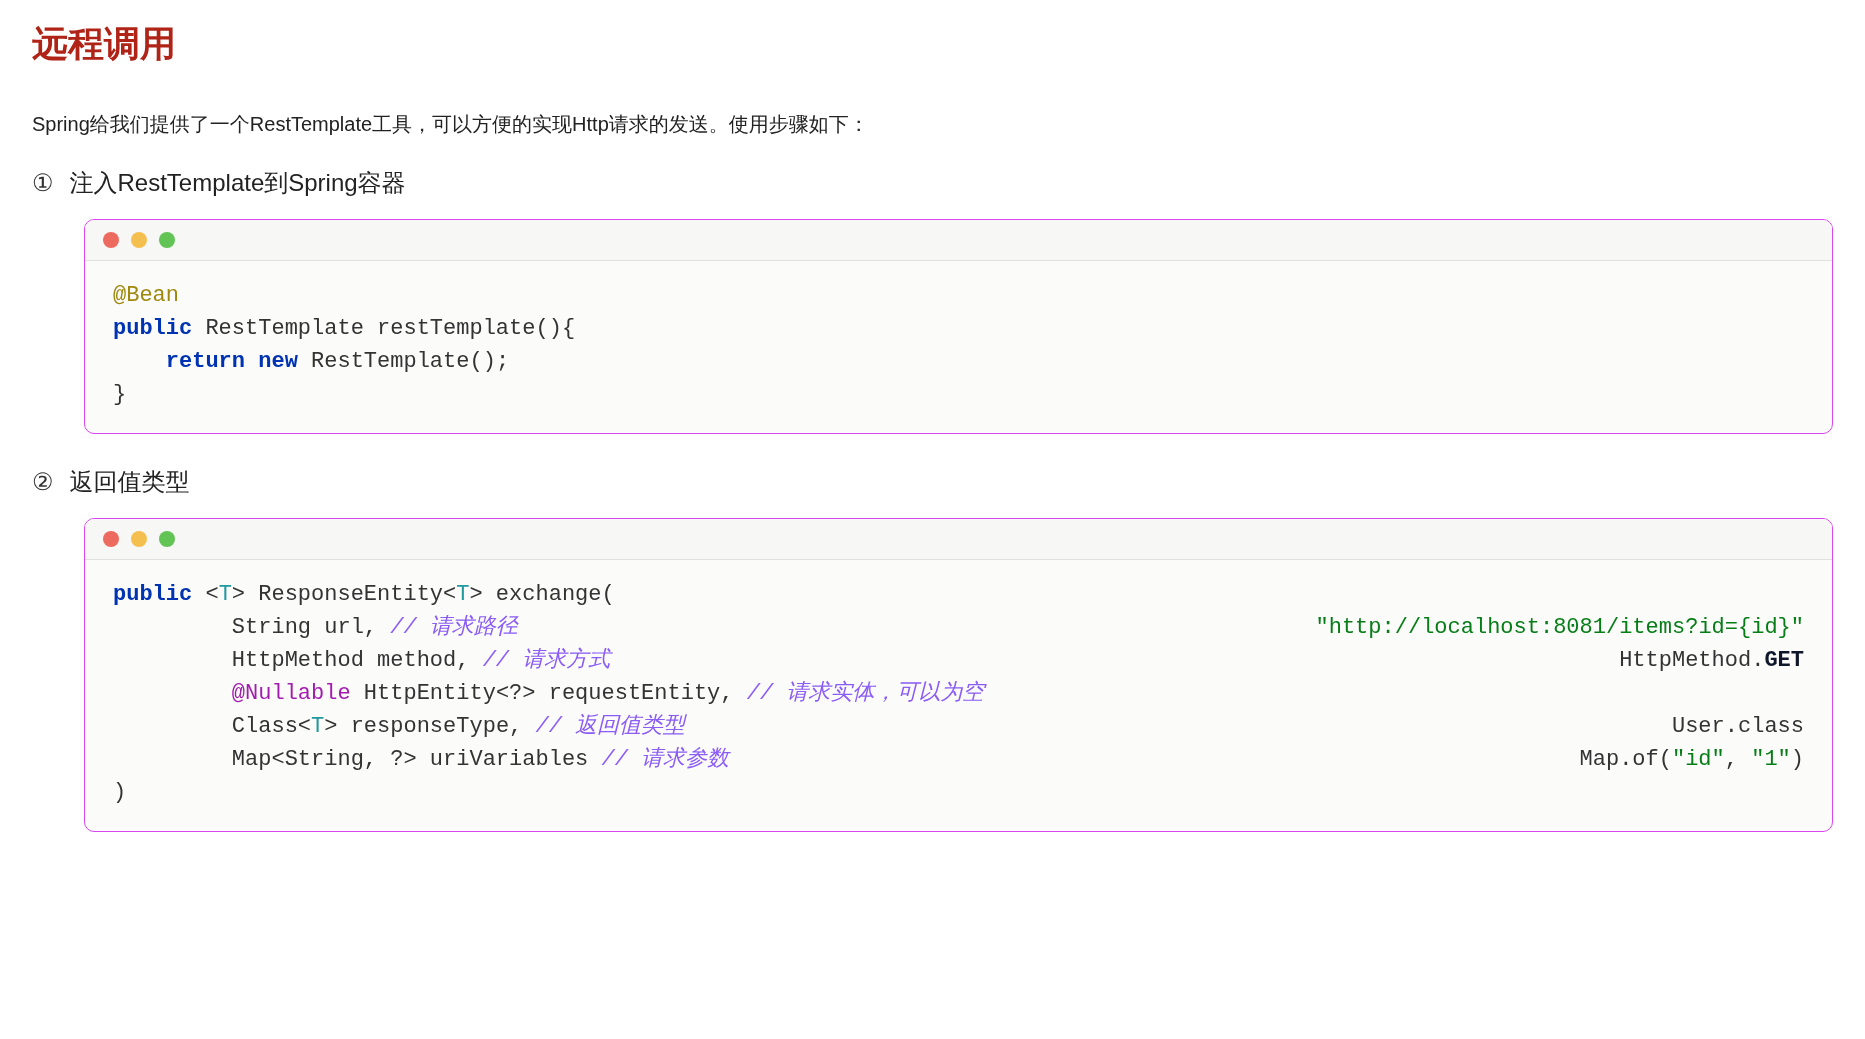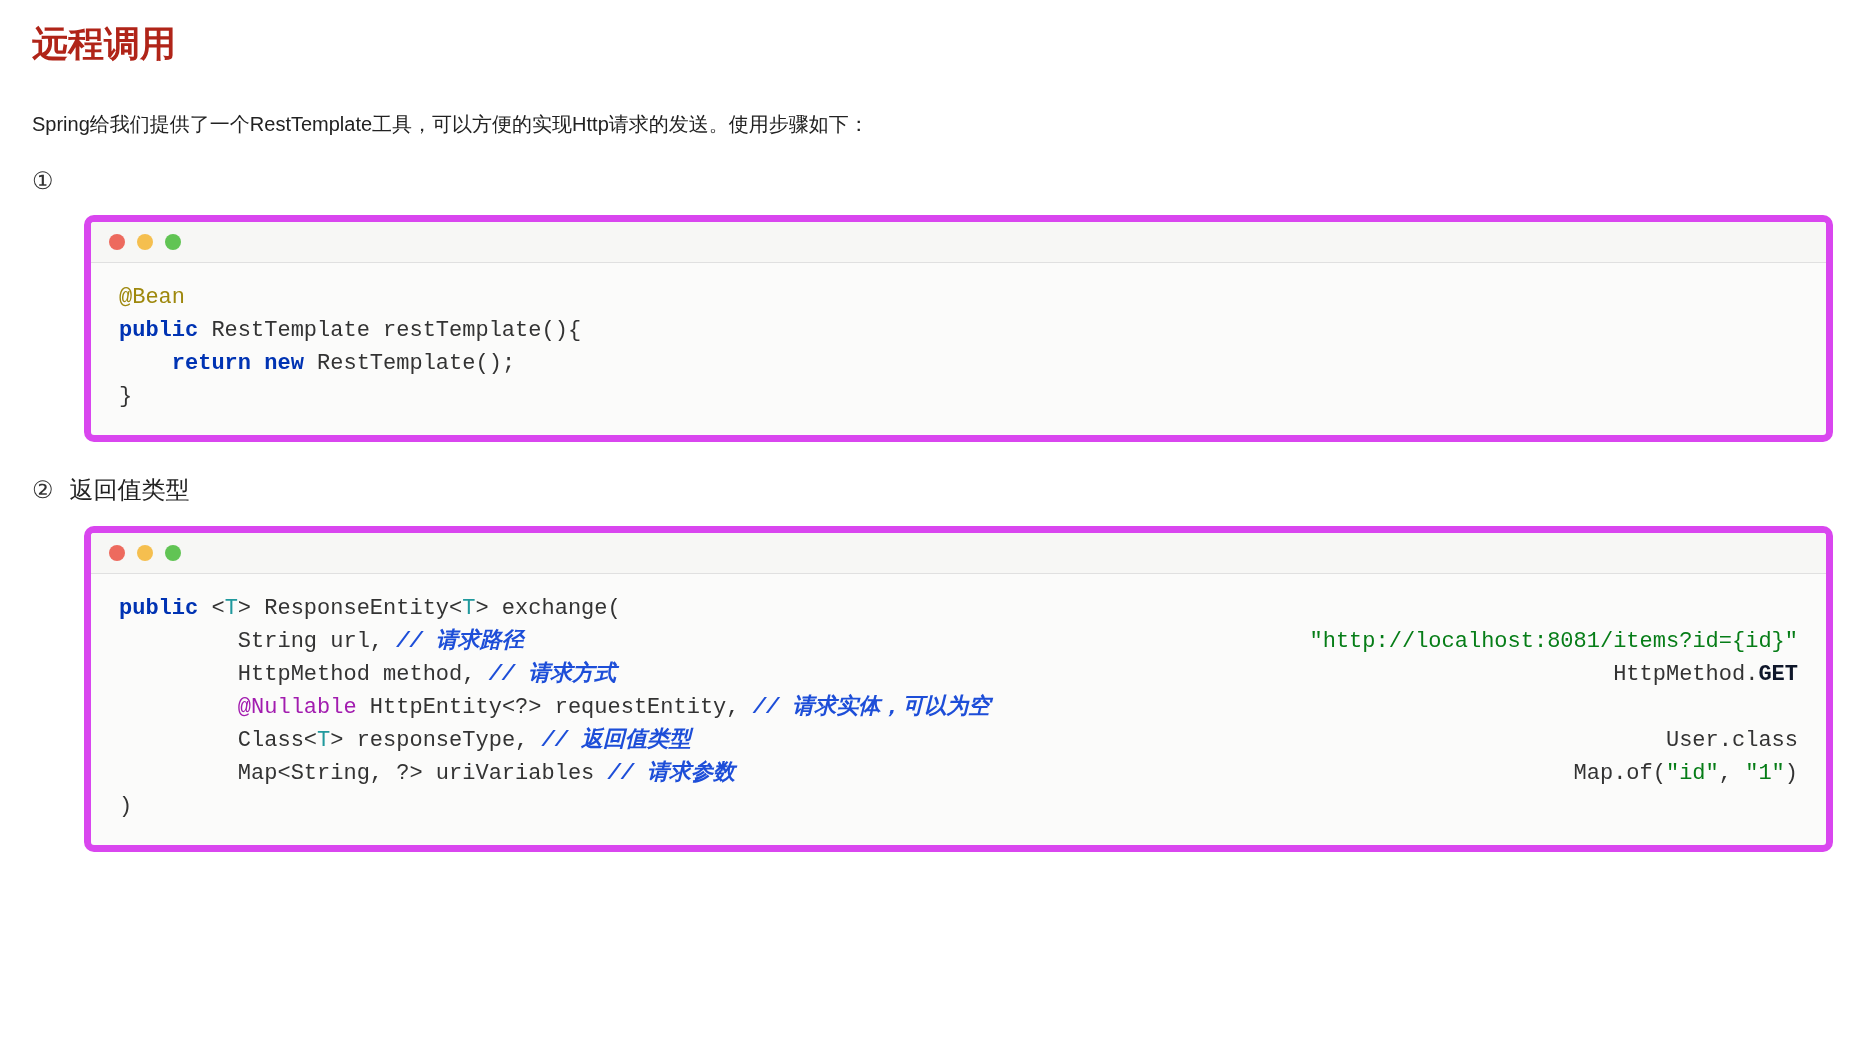--- a/index.html
+++ b/index.html
@@ -35,21 +35,21 @@
       font-size: 24px;
       color: #333;
     }
     .step-text {
       font-size: 24px;
       color: #222;
     }
     .code-window {
       margin-left: 52px;
       margin-bottom: 32px;
-      border: 7px solid #d946ef;
+      border: 1px solid #d946ef;
       border-radius: 10px;
       overflow: hidden;
       background: #fbfbfa;
     }
     .window-header {
       background: #f7f7f5;
       border-bottom: 1px solid #e0e0e0;
       padding: 12px 18px;
       display: flex;
       gap: 12px;
@@ -66,21 +66,21 @@
     .code-body {
       padding: 18px 28px 22px 28px;
       font-family: "SF Mono", Consolas, "Courier New", monospace;
       font-size: 22px;
       line-height: 1.5;
       white-space: pre;
       color: #333;
     }
     .kw { color: #0033b3; font-weight: 700; }
     .annotation { color: #9e880d; }
-    .comment { color: #1d4ed8; font-style: italic; font-weight: bold; }
+    .comment { color: #8b5cf6; font-style: italic; }
     .str { color: #067d17; }
     .type-param { color: #20999d; }
     .ann2 { color: #a21caf; }
     .pink { color: #0f172a; font-weight: 700; }
     .code-line {
       display: flex;
       justify-content: space-between;
       align-items: baseline;
     }
     .right-val {
@@ -90,20 +90,21 @@
   </style>
 </head>
 <body>
 
 <h2 class="title">远程调用</h2>
 
 <p class="description">Spring给我们提供了一个RestTemplate工具，可以方便的实现Http请求的发送。使用步骤如下：</p>
 
 <div class="step">
   <span class="step-number">①</span>
+  <span class="step-text">注入RestTemplate到Spring容器</span>
 </div>
 
 <div class="code-window">
   <div class="window-header">
     <span class="dot dot-red"></span>
     <span class="dot dot-yellow"></span>
     <span class="dot dot-green"></span>
   </div>
   <div class="code-body"><span class="annotation">@Bean</span>
 <span class="kw">public</span><span> RestTemplate restTemplate(){</span>

